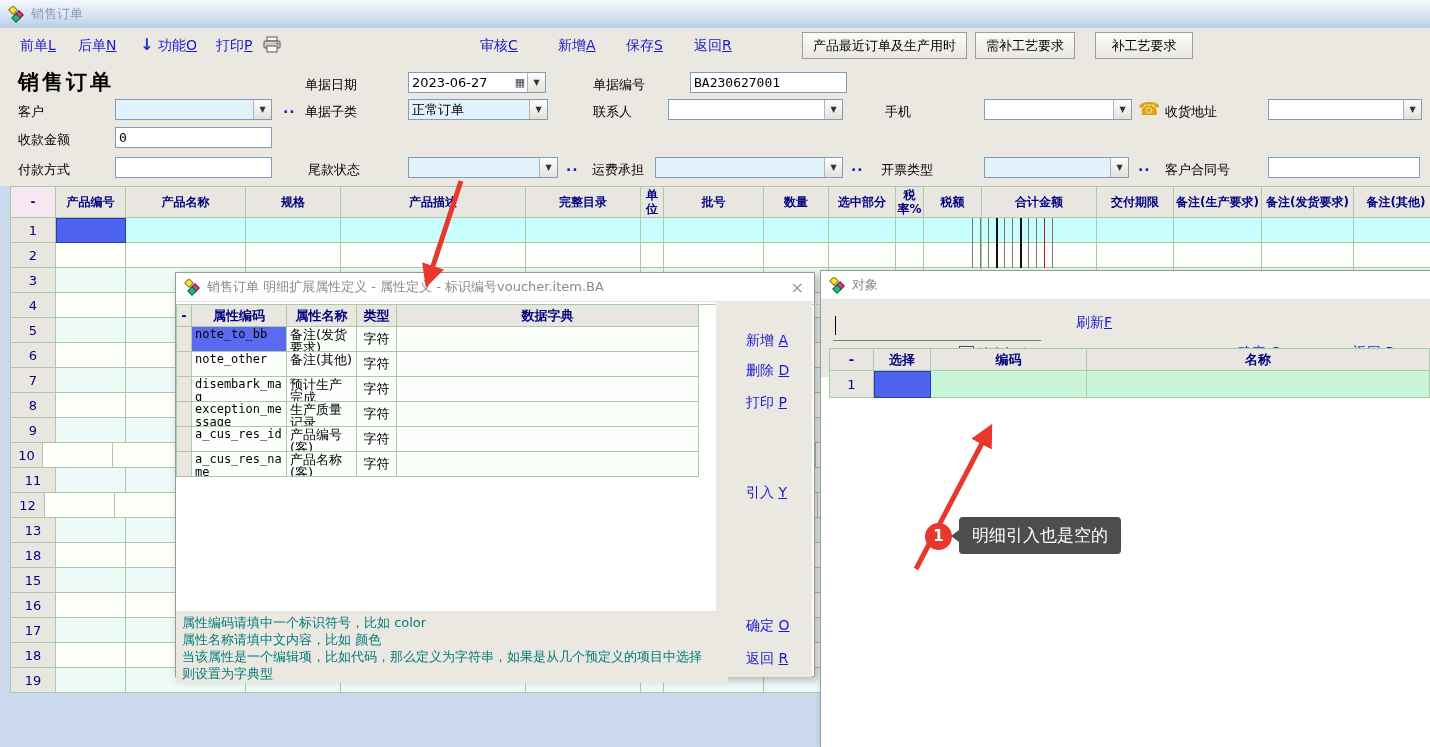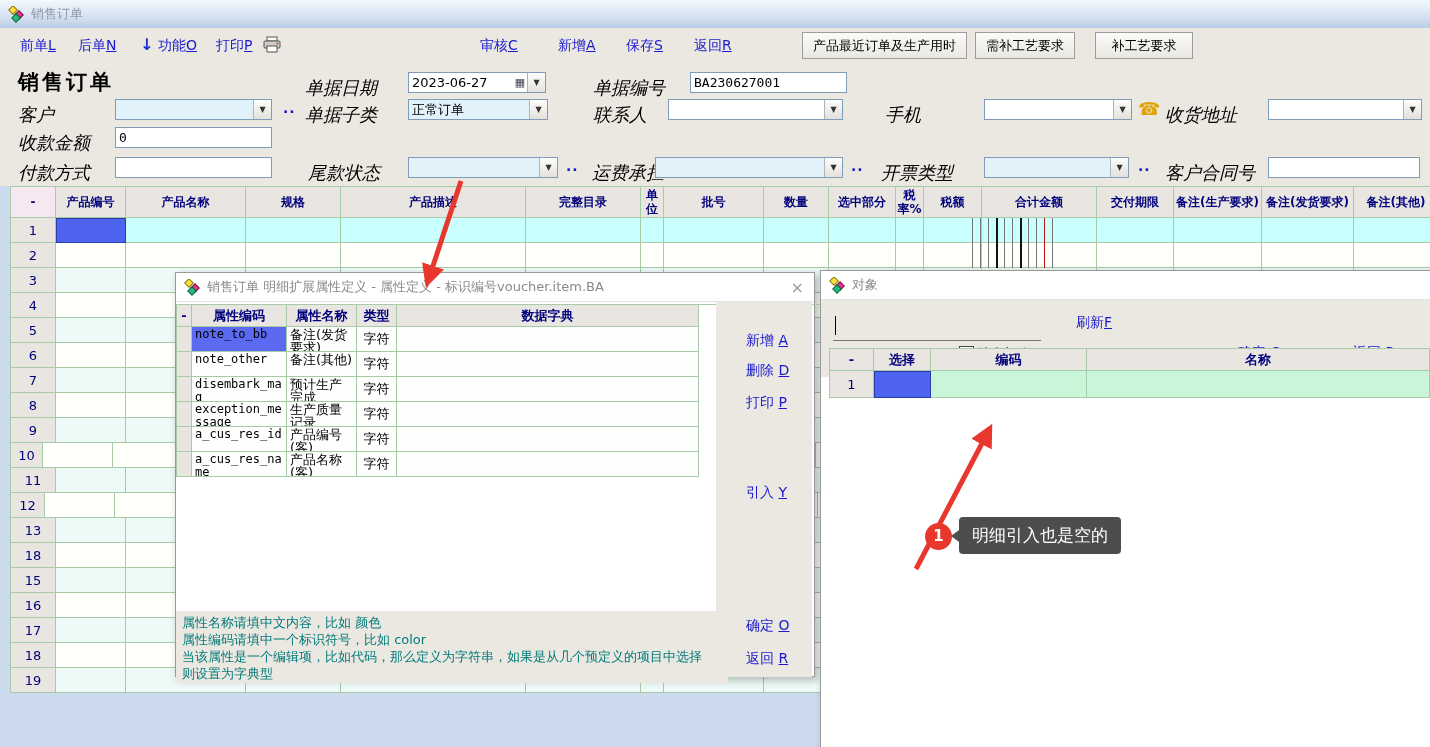--- a/index.html
+++ b/index.html
@@ -17,21 +17,21 @@
   .tlink u,.dlink u,.slink u{text-decoration:underline;}
   .dn-arrow{position:absolute;top:7px;color:#1b2fd4;font-weight:bold;font-size:16px;}
   .printer{position:absolute;top:8px;}
   .tbtn{position:absolute;top:4px;height:27px;background:linear-gradient(#fbfbf9,#e9e7e0);
         border:1px solid #9d9d9d;font-size:13px;text-align:center;line-height:25px;
         box-sizing:border-box;padding:0 10px;cursor:pointer;white-space:nowrap;}
   
   .formarea{position:absolute;left:0;top:62px;width:1430px;height:124px;background:#ebe8e1;}
   .formtitle{position:absolute;left:18px;top:6px;font-family:"DejaVu Serif","Liberation Serif",serif;
              font-weight:bold;font-size:21px;letter-spacing:3px;}
-  .flabel{position:absolute;font-size:18px;white-space:nowrap;font-style:italic;}
+  .flabel{position:absolute;font-size:13px;white-space:nowrap;}
   .tbox{position:absolute;height:21px;border:1px solid #7f9db9;background:#fff;
         font-family:"DejaVu Sans Mono","Liberation Mono",monospace;font-size:13px;
         padding:0 3px;box-sizing:border-box;}
   .combo{position:absolute;height:21px;border:1px solid #7f9db9;background:#fff;
          box-sizing:border-box;display:flex;align-items:stretch;}
   .combo.blue{background:#e1f2fb;}
   .combo-val{flex:1;font-size:13px;line-height:19px;padding-left:3px;overflow:hidden;white-space:nowrap;}
   .combo-btn{width:17px;background:linear-gradient(#fdfdfc,#e3e1da);border-left:1px solid #aeb4bc;
              font-size:8px;color:#333;display:flex;align-items:center;justify-content:center;cursor:pointer;}
   .cal-ico{width:14px;font-size:11px;color:#445;display:flex;align-items:center;justify-content:center;}
@@ -655,22 +655,22 @@
         </div>
       <div class="dside" id="attrside">
           <a class="dlink" style="left:30px;top:30px">新增&nbsp;<u>A</u></a>
           <a class="dlink" style="left:30px;top:60px">删除&nbsp;<u>D</u></a>
           <a class="dlink" style="left:30px;top:92px">打印&nbsp;<u>P</u></a>
           <a class="dlink" style="left:30px;top:182px">引入&nbsp;<u>Y</u></a>
           <a class="dlink" style="left:30px;top:315px">确定&nbsp;<u>O</u></a>
           <a class="dlink" style="left:30px;top:348px">返回&nbsp;<u>R</u></a>
         </div>
       <div class="dhints" id="attrhints">
+          <div>属性编码请填中一个标识符号，比如 color</div>
           <div>属性名称请填中文内容，比如 颜色</div>
-          <div>属性编码请填中一个标识符号，比如 color</div>
           <div>当该属性是一个编辑项，比如代码，那么定义为字符串，如果是从几个预定义的项目中选择</div>
           <div>则设置为字典型</div>
         </div>
     </div>
   </div>
 
   <div class="dialog d-obj">
     <div class="dtitle">
       <svg class="appicon" width="15" height="15" viewBox="0 0 17 17">
         <rect x="2" y="1" width="6" height="6" transform="rotate(45 5 4)" fill="#ffe13a" stroke="#8a7a00"></rect>

